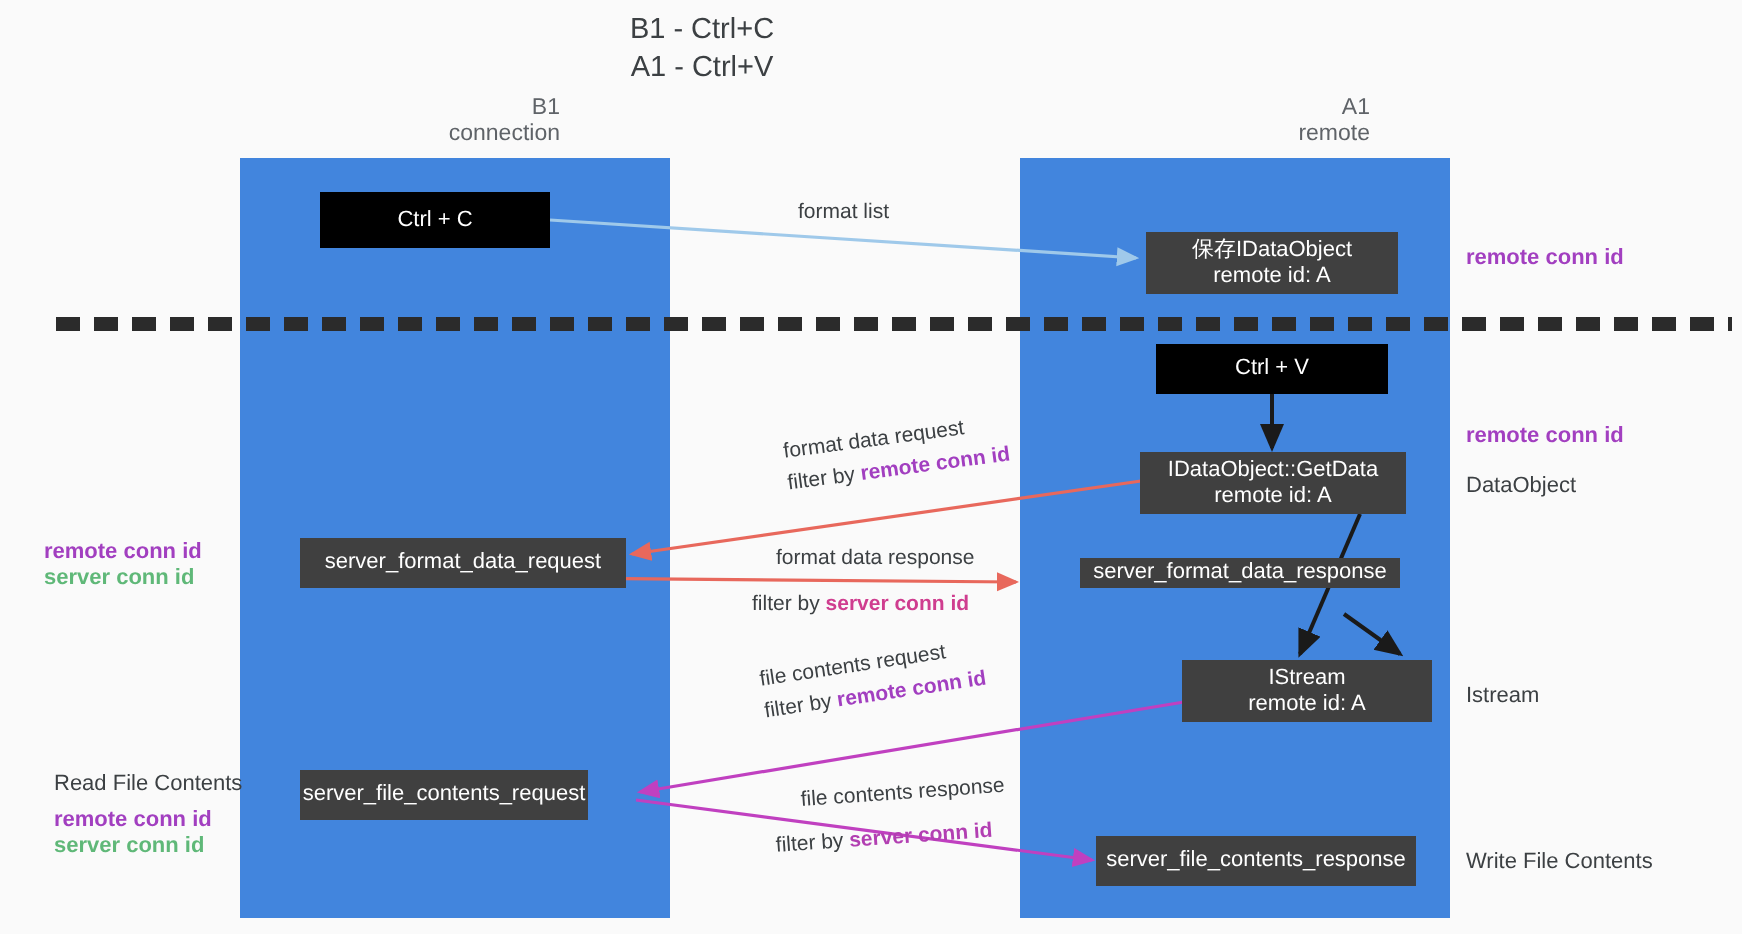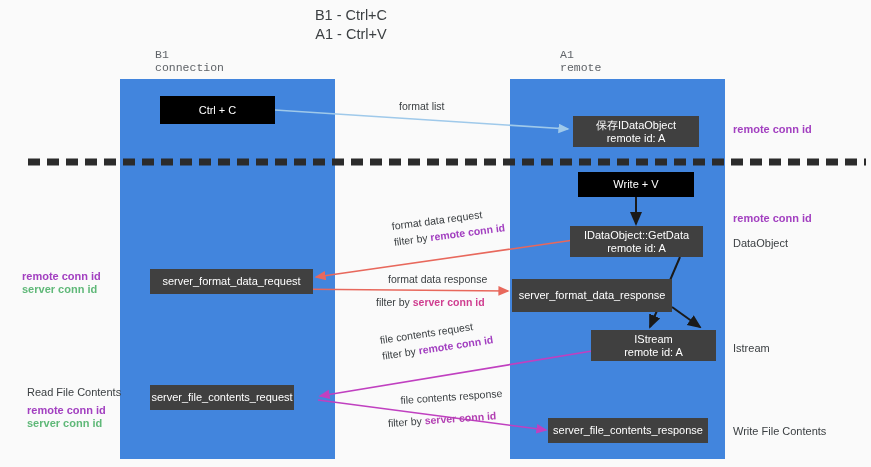--- a/index.html
+++ b/index.html
@@ -12,23 +12,22 @@
   }
   #stage{position:absolute;left:0;top:0;width:871px;height:467px;}
   .abs{position:absolute;}
   
   .title{
     left:0;top:6px;width:702px;text-align:center;
     font-size:14.5px;color:#3c4043;line-height:19px;white-space:pre-line;
   }
   
   .colhead{
-    text-align:left;font-size:11.5px;color:#5f6368;line-height:13px;
+    text-align:right;font-size:11.5px;color:#5f6368;line-height:13px;
     white-space:pre-line;
-    font-family:Liberation Mono, monospace;
   }
   
   .lane{background:#4285dd;}
   
   .node{
     box-sizing:border-box;
     display:flex;align-items:center;justify-content:center;
     text-align:center;color:#ffffff;
     font-size:11px;line-height:13px;white-space:pre-line;
   }
@@ -100,28 +99,28 @@
 
   <svg width="871" height="8" style="top:158px;">
     <line x1="28" y1="4" x2="866" y2="4" stroke="#2b2b2b" stroke-width="7" stroke-dasharray="12 7" stroke-linecap="butt"></line>
   </svg>
 
   <div class="abs node green" style="left:160px;top:96px;width:115px;height:28px;">Ctrl + C</div>
 
   <div class="abs node orange" style="left:573px;top:116px;width:126px;height:31px;">保存IDataObject
 remote id: A</div>
 
-  <div class="abs node green" style="left:578px;top:172px;width:116px;height:25px;">Write + V</div>
+  <div class="abs node green" style="left:578px;top:172px;width:116px;height:25px;">Ctrl + V</div>
 
   <div class="abs node orange" style="left:570px;top:226px;width:133px;height:31px;">IDataObject::GetData
 remote id: A</div>
 
   <div class="abs node orange" style="left:150px;top:269px;width:163px;height:25px;">server_format_data_request</div>
 
-  <div class="abs node orange" style="left:512px;top:279px;width:160px;height:33px;">server_format_data_response</div>
+  <div class="abs node orange" style="left:540px;top:279px;width:160px;height:15px;">server_format_data_response</div>
 
   <div class="abs node orange" style="left:591px;top:330px;width:125px;height:31px;">IStream
 remote id: A</div>
 
   <div class="abs node orange" style="left:150px;top:385px;width:144px;height:25px;">server_file_contents_request</div>
 
   <div class="abs node orange" style="left:548px;top:418px;width:160px;height:25px;">server_file_contents_response</div>
 
   <div class="abs cap" style="left:399px;top:100px;">
     <span>format list</span>

